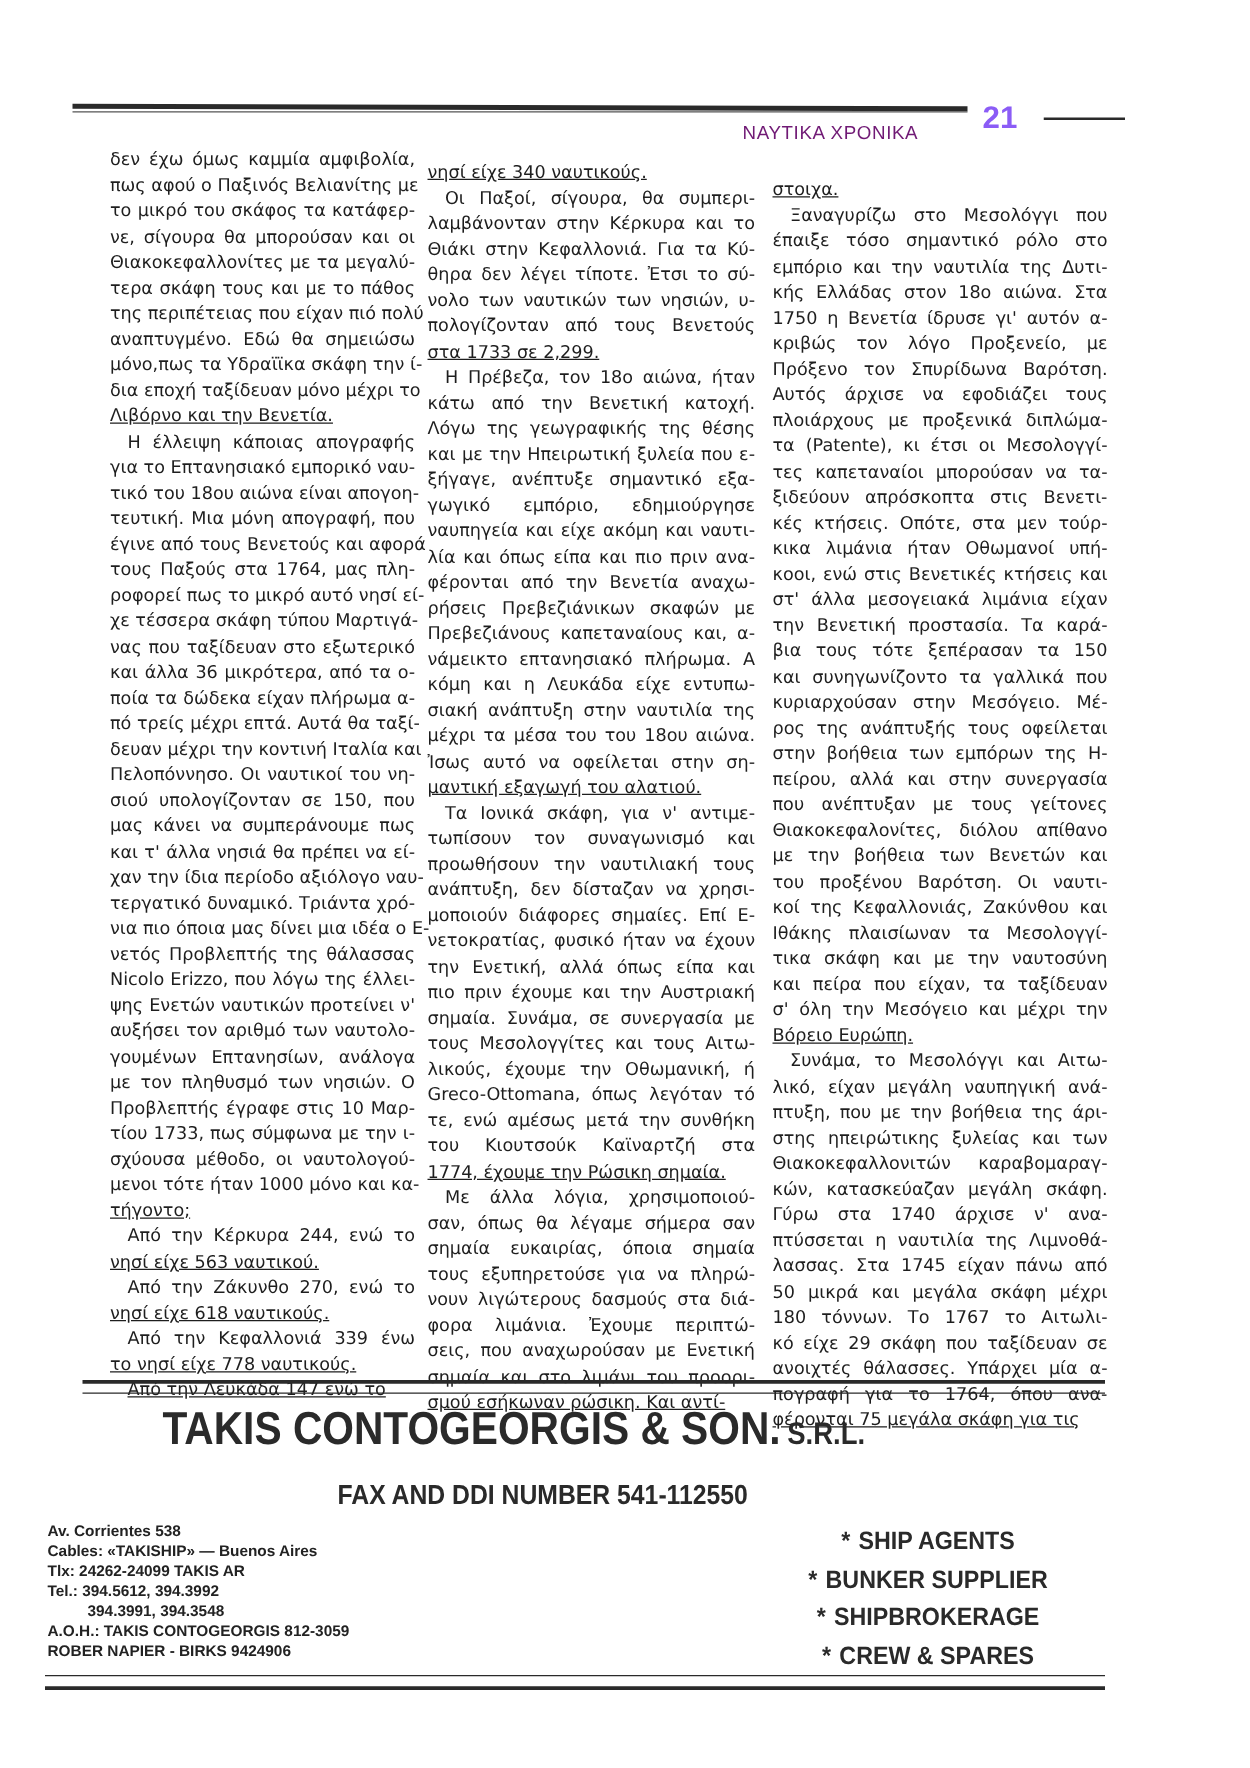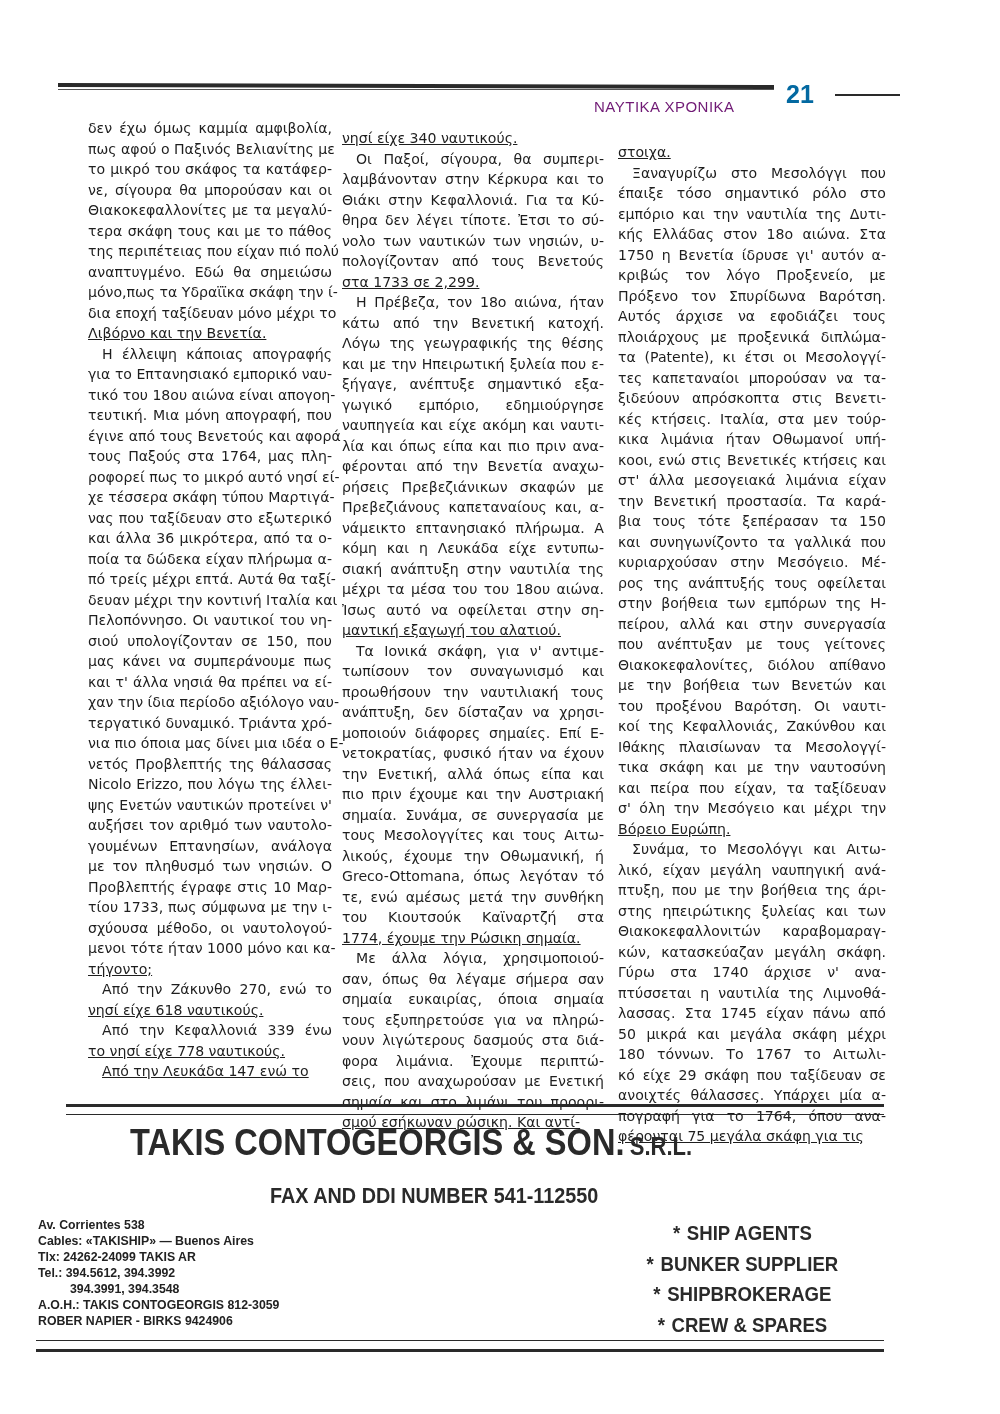--- a/index.html
+++ b/index.html
@@ -5,21 +5,21 @@
   html, body { margin: 0; padding: 0; background: #ffffff; }
   body { width: 1000px; height: 1414px; position: relative; overflow: hidden;
          font-family: "DejaVu Sans", sans-serif; color: #1e1e1e; }
   .rule { position: absolute; background: #2a2a2a; }
   #header-rule-left { left: 58px; top: 84px; width: 716px; height: 4px; transform: rotate(0.15deg); }
   #header-rule-left2 { left: 58px; top: 89px; width: 716px; height: 1px; background:#555; }
   #header-rule-right { left: 835px; top: 94px; width: 65px; height: 2px; }
   .running-head { position: absolute; left: 594px; top: 98px; font-family: "Liberation Sans", sans-serif;
                   font-size: 15px; letter-spacing: 0.5px; color: #701a75; }
   .page-number { position: absolute; left: 786px; top: 80px; font-family: "Liberation Sans", sans-serif;
-                 font-size: 25px; font-weight: bold; color: #0369a1; }
+                 font-size: 25px; font-weight: bold; color: #8b5cf6; }
   .col { position: absolute; top: 118px; font-size: 14.1px; line-height: 20.5px; }
   .col p { margin: 0; text-align: justify; text-align-last: left; }
   .col .line { display: block; white-space: nowrap; text-align: justify; text-align-last: justify; }
   .col .line.last { text-align-last: left; text-decoration: underline; }
   .col .indent { padding-left: 14px; }
   #col-1 { left: 88px; width: 244px; }
   #col-2 { left: 342px; width: 262px; top: 128px; }
   #col-3 { left: 618px; width: 268px; top: 142px; }
   #ad-rule-1 { left: 66px; top: 1104px; width: 818px; height: 3px; }
   #ad-rule-2 { left: 66px; top: 1114px; width: 818px; height: 1px; }
@@ -91,20 +91,24 @@
       <span class="line">αυξήσει τον αριθμό των ναυτολο-</span>
       <span class="line">γουμένων Επτανησίων, ανάλογα</span>
       <span class="line">με τον πληθυσμό των νησιών. Ο</span>
       <span class="line">Προβλεπτής έγραφε στις 10 Μαρ-</span>
       <span class="line">τίου 1733, πως σύμφωνα με την ι-</span>
       <span class="line">σχύουσα μέθοδο, οι ναυτολογού-</span>
       <span class="line">μενοι τότε ήταν 1000 μόνο και κα-</span>
       <span class="line last">τήγοντο;</span>
     </p>
     <p>
+      <span class="line indent">Από την Κέρκυρα 244, ενώ το</span>
+      <span class="line last">νησί είχε 563 ναυτικού.</span>
+    </p>
+    <p>
       <span class="line indent">Από την Ζάκυνθο 270, ενώ το</span>
       <span class="line last">νησί είχε 618 ναυτικούς.</span>
     </p>
     <p>
       <span class="line indent">Από την Κεφαλλονιά 339 ένω</span>
       <span class="line last">το νησί είχε 778 ναυτικούς.</span>
     </p>
     <p>
       <span class="line last indent">Από την Λευκάδα 147 ενώ το</span>
     </p>
@@ -180,21 +184,21 @@
       <span class="line">εμπόριο και την ναυτιλία της Δυτι-</span>
       <span class="line">κής Ελλάδας στον 18ο αιώνα. Στα</span>
       <span class="line">1750 η Βενετία ίδρυσε γι' αυτόν α-</span>
       <span class="line">κριβώς τον λόγο Προξενείο, με</span>
       <span class="line">Πρόξενο τον Σπυρίδωνα Βαρότση.</span>
       <span class="line">Αυτός άρχισε να εφοδιάζει τους</span>
       <span class="line">πλοιάρχους με προξενικά διπλώμα-</span>
       <span class="line">τα (Patente), κι έτσι οι Μεσολογγί-</span>
       <span class="line">τες καπεταναίοι μπορούσαν να τα-</span>
       <span class="line">ξιδεύουν απρόσκοπτα στις Βενετι-</span>
-      <span class="line">κές κτήσεις. Ιταλία, στα μεν τούρ-</span>
+      <span class="line">κές κτήσεις. Οπότε, στα μεν τούρ-</span>
       <span class="line">κικα λιμάνια ήταν Οθωμανοί υπή-</span>
       <span class="line">κοοι, ενώ στις Βενετικές κτήσεις και</span>
       <span class="line">στ' άλλα μεσογειακά λιμάνια είχαν</span>
       <span class="line">την Βενετική προστασία. Τα καρά-</span>
       <span class="line">βια τους τότε ξεπέρασαν τα 150</span>
       <span class="line">και συνηγωνίζοντο τα γαλλικά που</span>
       <span class="line">κυριαρχούσαν στην Μεσόγειο. Μέ-</span>
       <span class="line">ρος της ανάπτυξής τους οφείλεται</span>
       <span class="line">στην βοήθεια των εμπόρων της Η-</span>
       <span class="line">πείρου, αλλά και στην συνεργασία</span>

